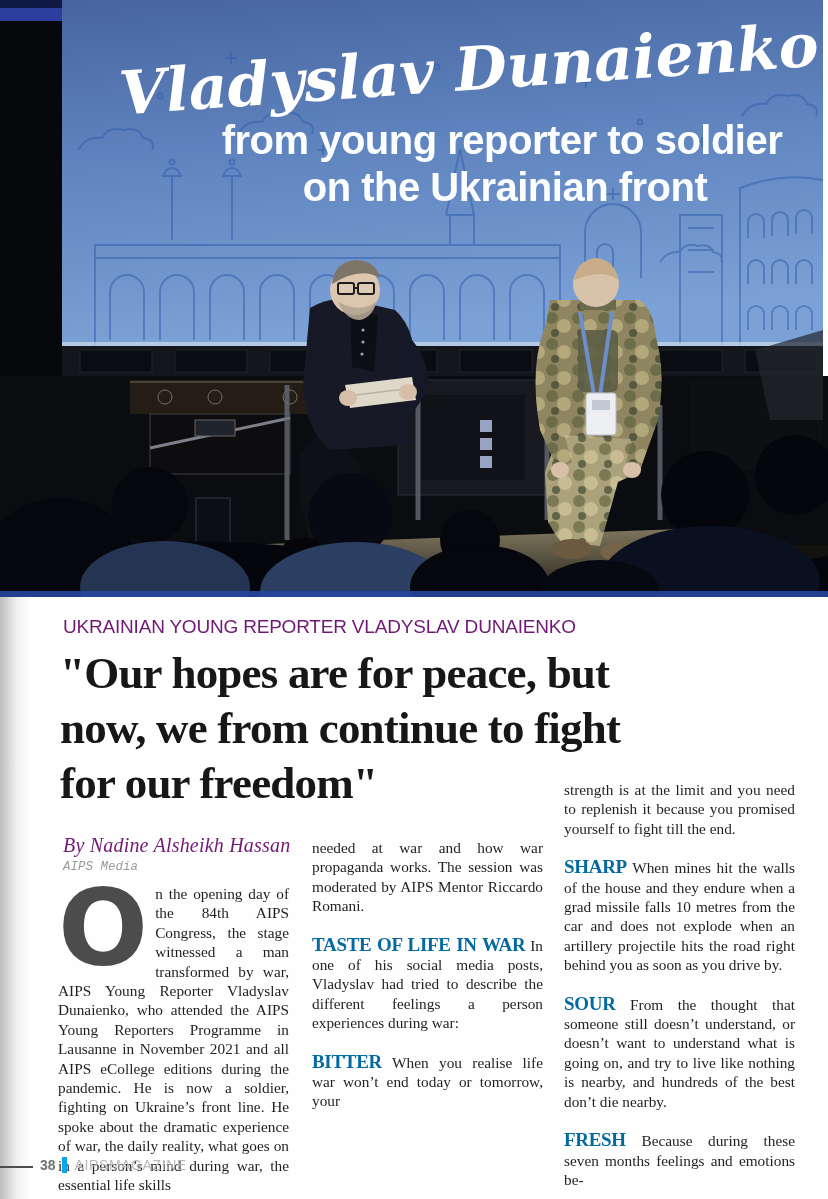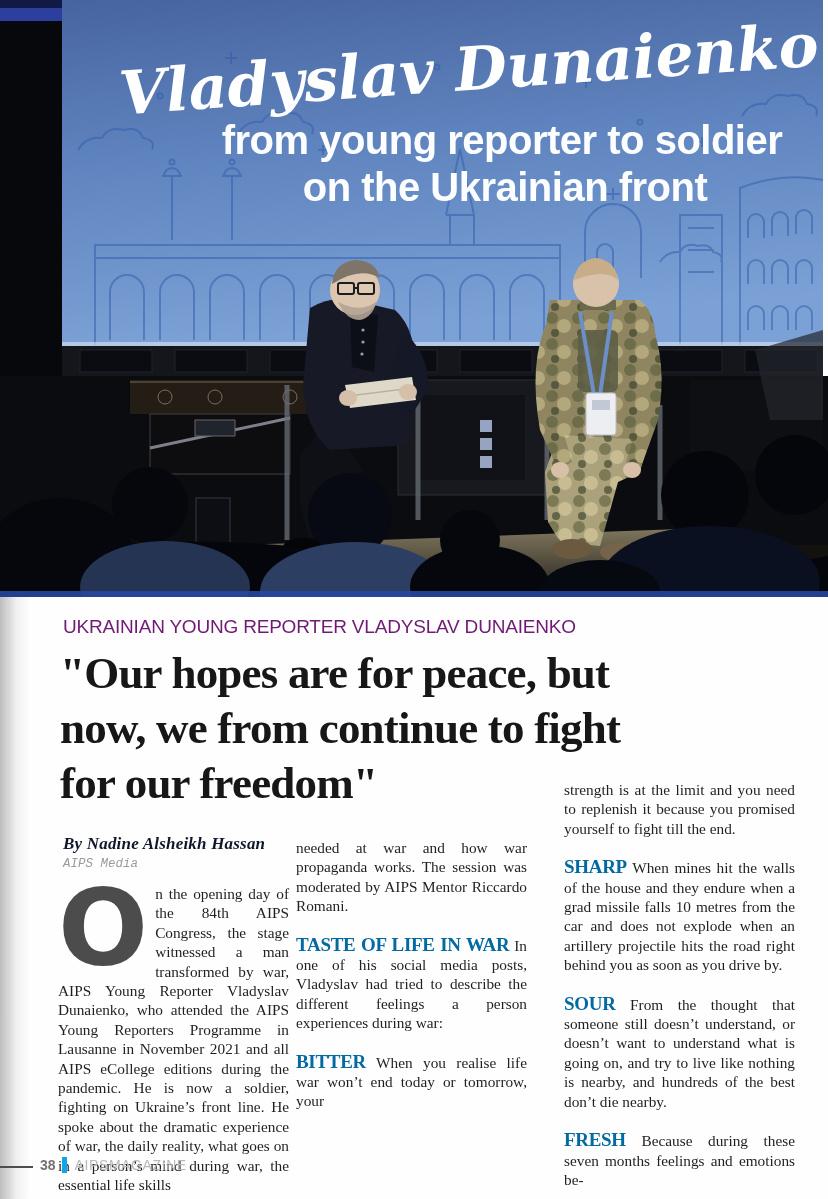--- a/index.html
+++ b/index.html
@@ -23,28 +23,28 @@
     position:absolute;left:63px;top:616px;
     font-family:"Liberation Sans",sans-serif;font-size:19px;color:#701a75;
     letter-spacing:-0.2px;white-space:nowrap;
   }
   .headline{
     position:absolute;left:60px;top:646px;width:670px;margin:0;
     font-family:"Liberation Serif",serif;font-weight:700;font-size:45px;
     line-height:55px;letter-spacing:-0.8px;color:#171717;
   }
   .byline-block{position:absolute;left:63px;top:834px;width:240px;}
-  .byline{font-family:"Liberation Serif",serif;font-style:italic;font-weight:700;font-size:17px;color:#0f172a;letter-spacing:0.2px;}
+  .byline{font-family:"Liberation Serif",serif;font-style:italic;font-weight:400;font-size:20px;color:#701a75;letter-spacing:0.2px;}
   .byline-org{font-family:Liberation Mono, monospace;font-style:italic;font-size:12.5px;color:#9b9b9b;margin-top:3px;}
   .col{
     position:absolute;width:231px;font-size:15.3px;line-height:19.4px;
     text-align:justify;color:#1f1f1f;
   }
   .col1{left:58px;top:884px;}
-  .col2{left:296px;top:838px;}
+  .col2{left:312px;top:838px;}
   .col3{left:564px;top:780px;}
   .para{margin:0 0 19px 0;}
   .para:last-child{margin-bottom:0;}
   .lead-label{
     font-family:Liberation Serif, serif;font-weight:700;font-size:19px;
     letter-spacing:-0.3px;color:#0369a1;
   }
   .dropcap{
     float:left;font-family:"DejaVu Sans",sans-serif;font-weight:700;
     font-size:106px;line-height:80px;color:#4c4c4c;margin:5px 7px 0 0;

